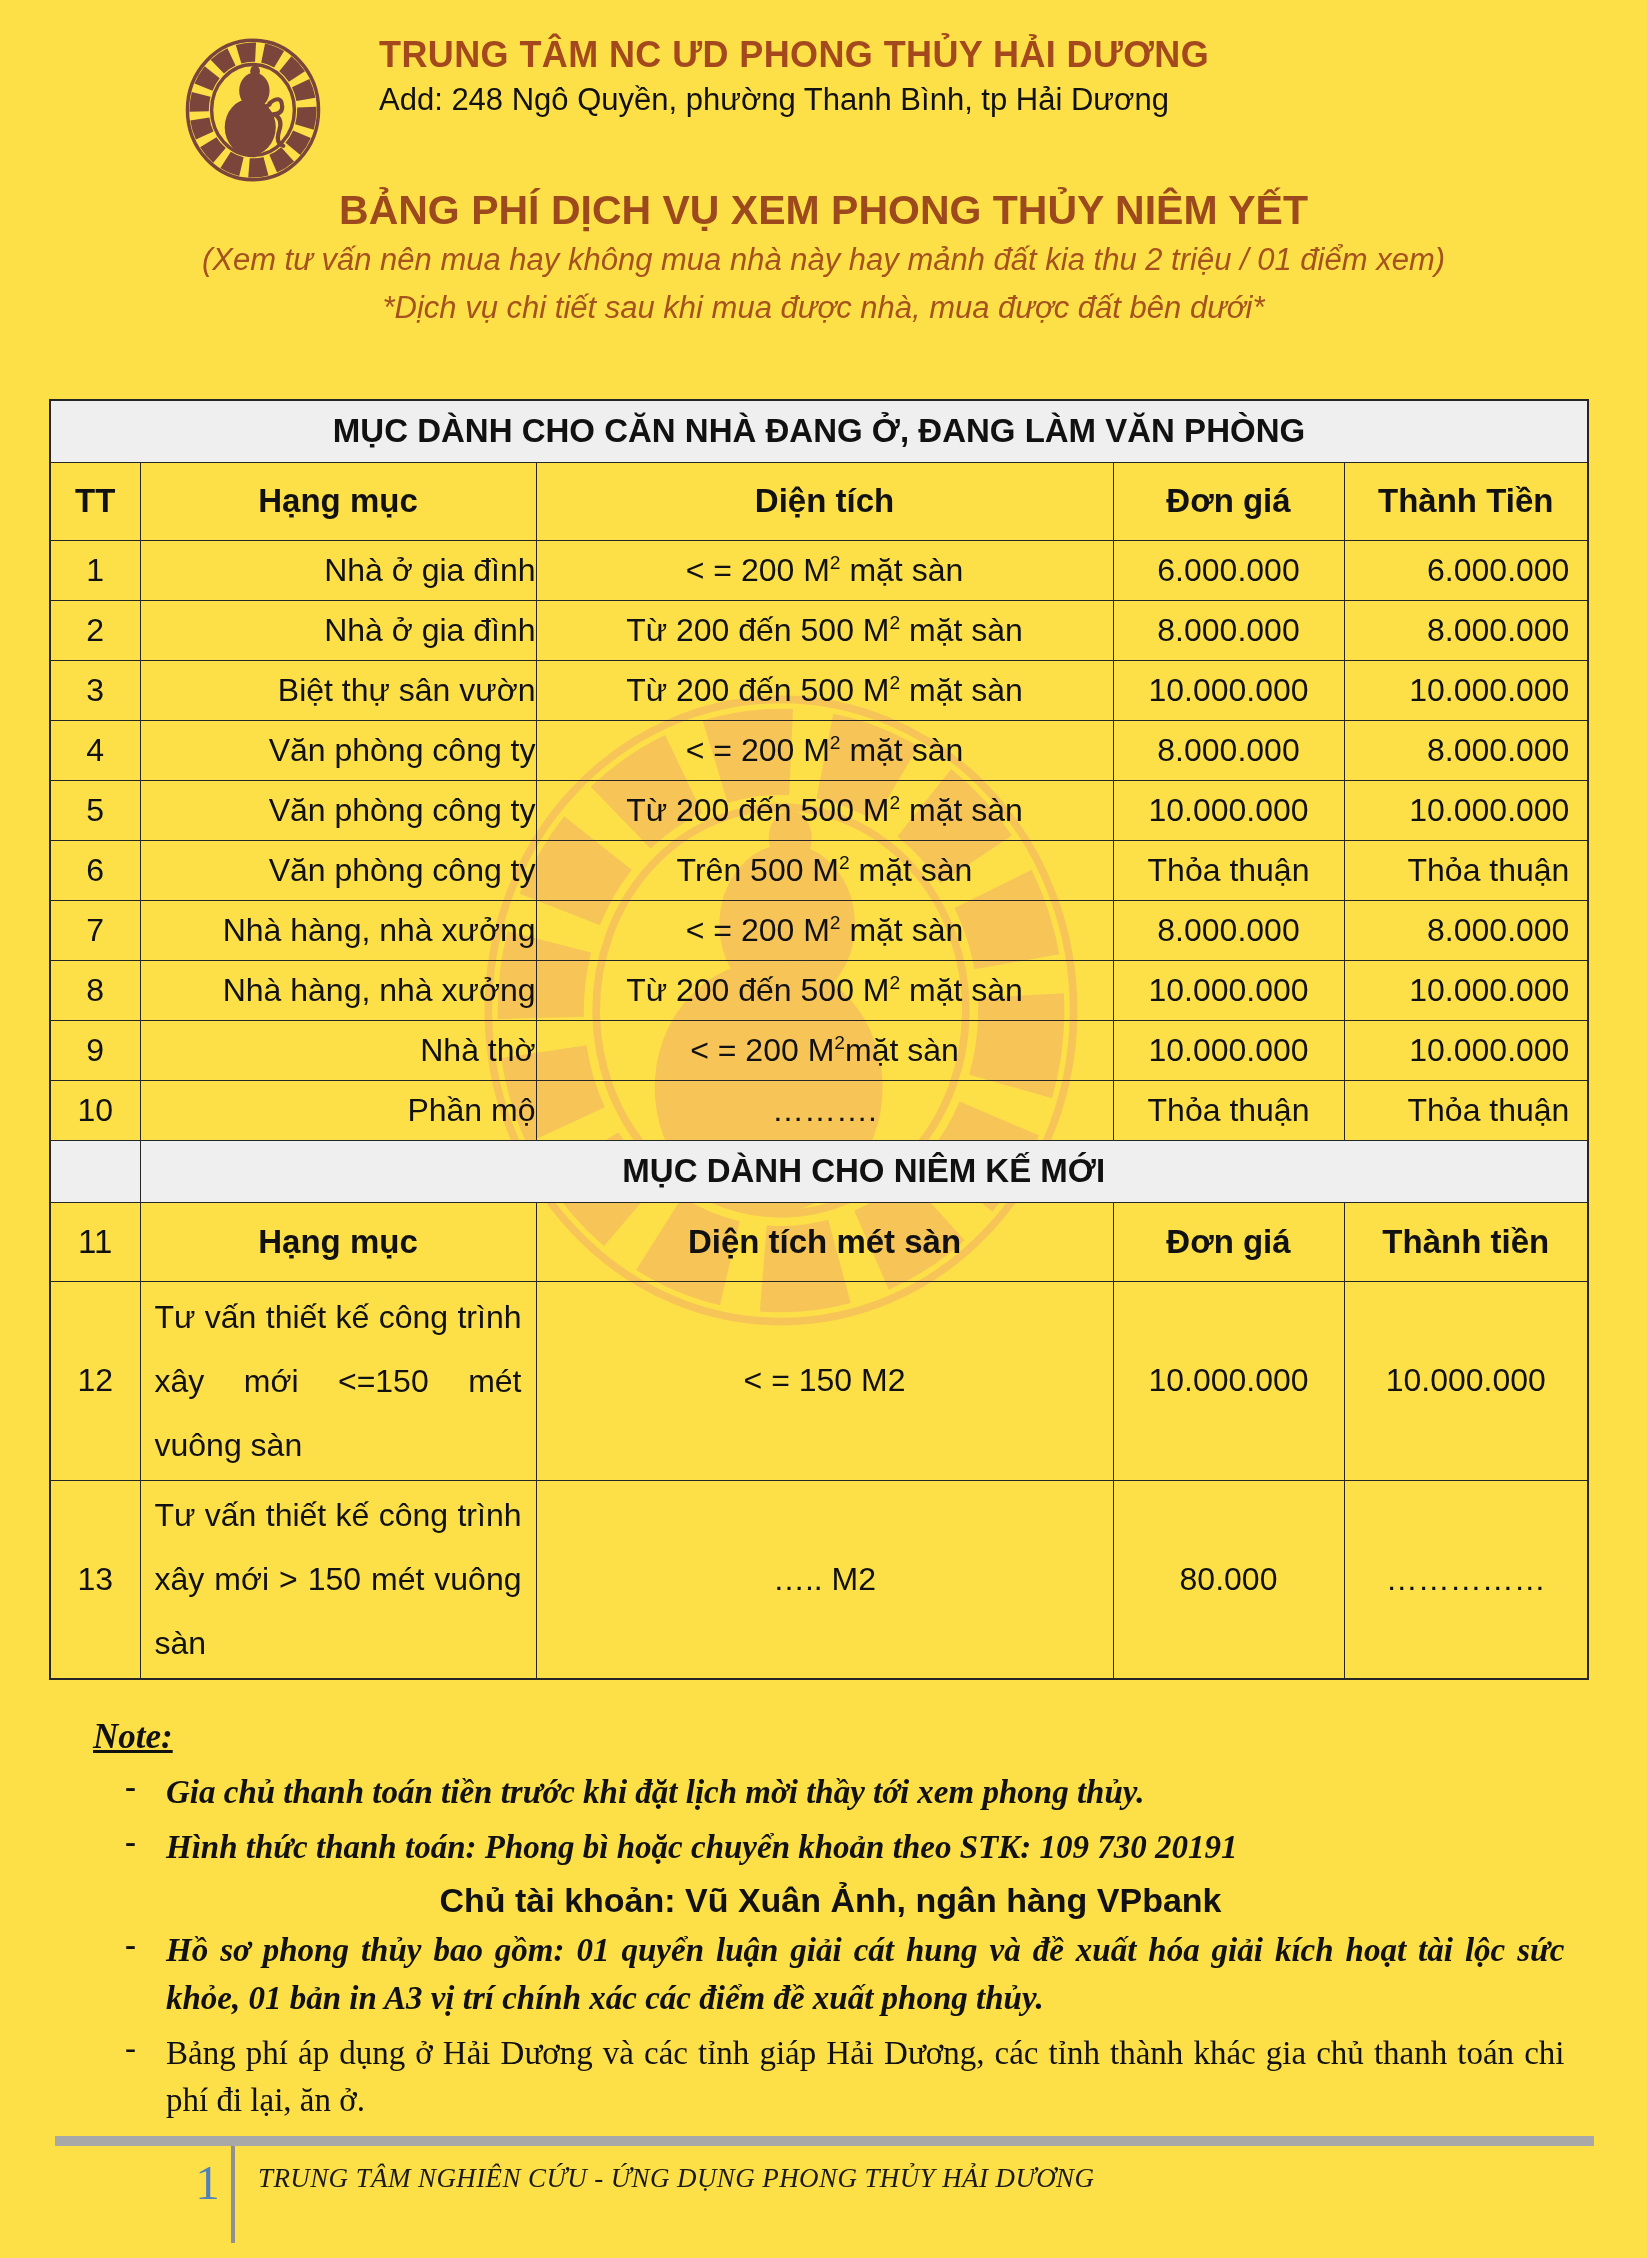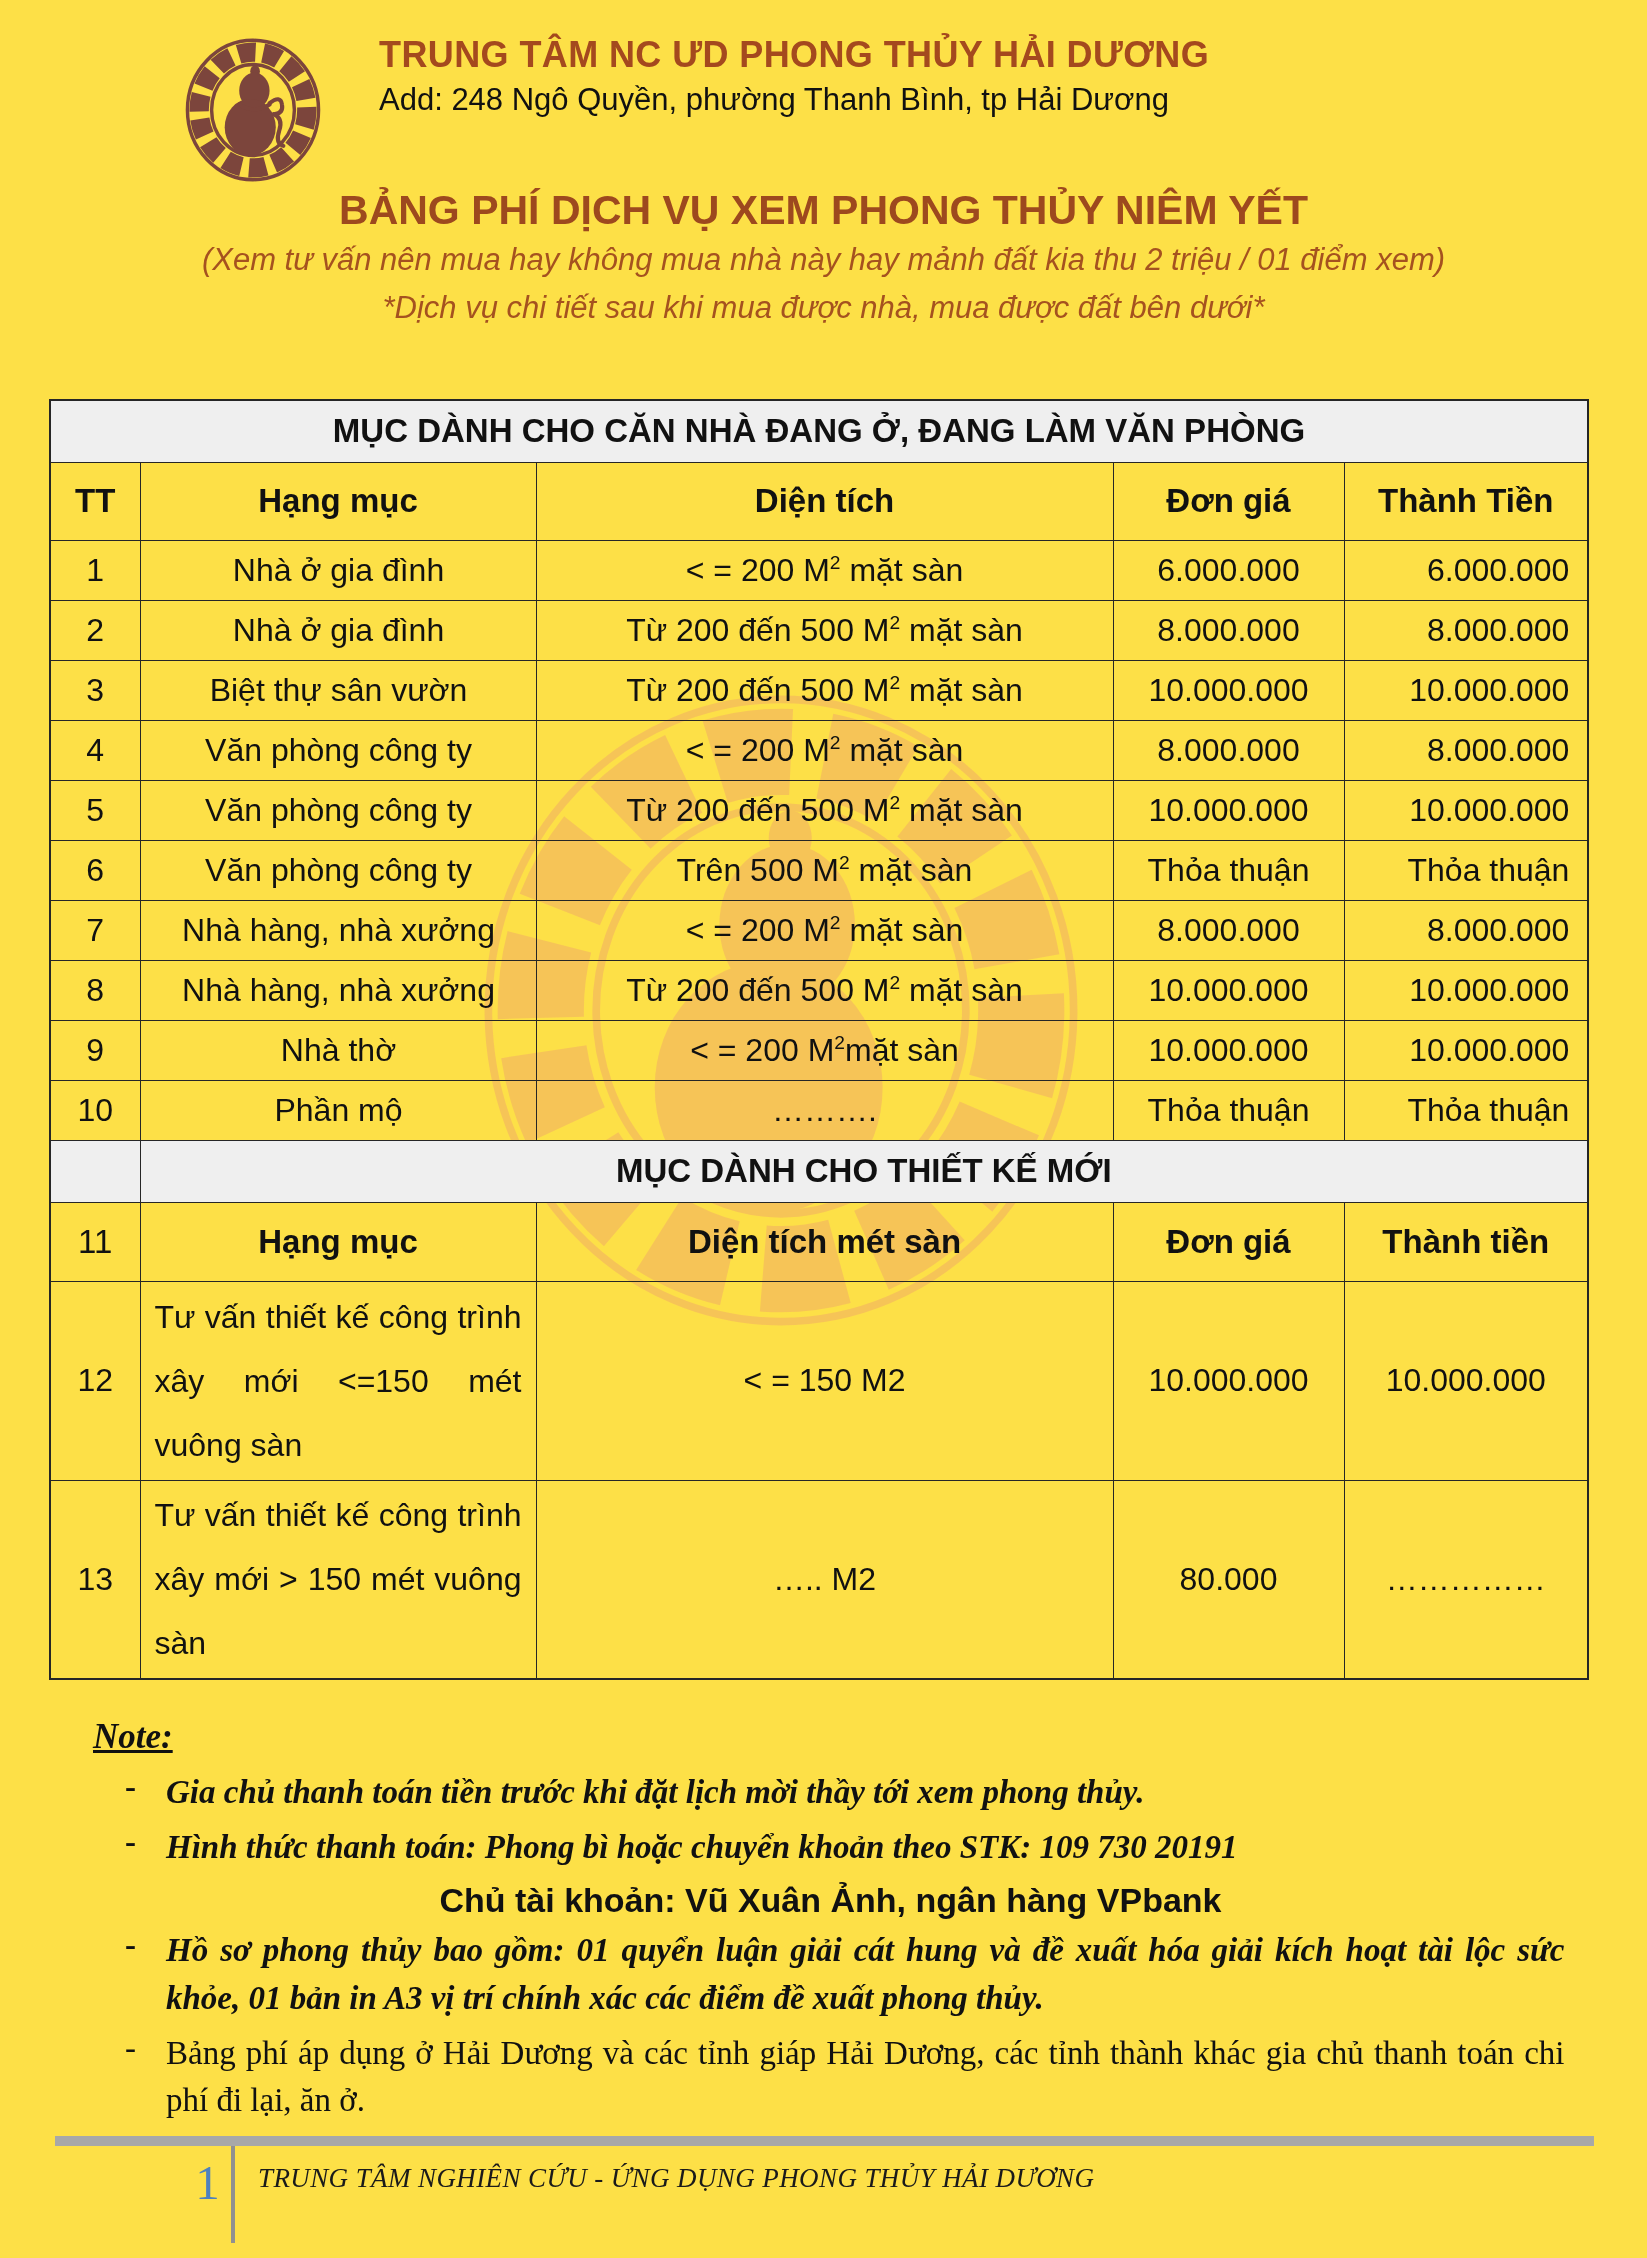--- a/index.html
+++ b/index.html
@@ -28,21 +28,21 @@
   
   table.fee { position:absolute; left:49px; top:399px; width:1539px;
               border-collapse:collapse; table-layout:fixed; z-index:1;
               font-size:32px; color:#111; }
   table.fee td { border:1.8px solid #262626; vertical-align:middle; overflow:hidden; }
   table.fee { border:2.6px solid #262626; }
   .sec-head td { background:#EFEFEF; font-weight:bold; text-align:center; height:62px; font-size:33px; }
   .col-head td { font-weight:bold; text-align:center; height:78px; font-size:33px; }
   .data-row td { height:60px; }
   .c-tt { text-align:center; }
-  .c-item { text-align:center; padding-left:1px; }
+  .c-item { text-align:right; padding-left:1px; }
   .c-area { text-align:center; }
   .c-price { text-align:center; padding:0 5.3px; }
   .c-total { text-align:right; padding-right:17.6px; }
   .tall-row td { height:199px; }
   .tall-row .c-item { text-align:justify; padding:0 14px; line-height:2.0; }
   .tall-row .c-price, .tall-row .c-total { text-align:center; padding:0 5.3px; }
   sup { font-size:0.60em; vertical-align:super; line-height:0; }
 
   
   .notes { position:absolute; left:93px; top:1717px; width:1475px; z-index:1;
@@ -205,21 +205,21 @@
     <tr class="data-row">
       <td class="c-tt">10</td>
       <td class="c-item">Phần mộ</td>
       <td class="c-area"><span>……….</span><sup></sup><span></span></td>
       <td class="c-price">Thỏa thuận</td>
       <td class="c-total">Thỏa thuận</td>
     </tr>
 
     <tr class="sec-head" style="height:58px">
       <td></td>
-      <td colspan="4">MỤC DÀNH CHO THIẾT KẾ MỚI</td>
+      <td colspan="4">MỤC DÀNH CHO NIÊM KẾ MỚI</td>
     </tr>
     <tr class="col-head" style="height:79px">
       <td style="font-weight:normal">11</td>
       <td>Hạng mục</td>
       <td>Diện tích mét sàn</td>
       <td>Đơn giá</td>
       <td>Thành tiền</td>
     </tr>
     <tr class="tall-row">
       <td class="c-tt">12</td>

